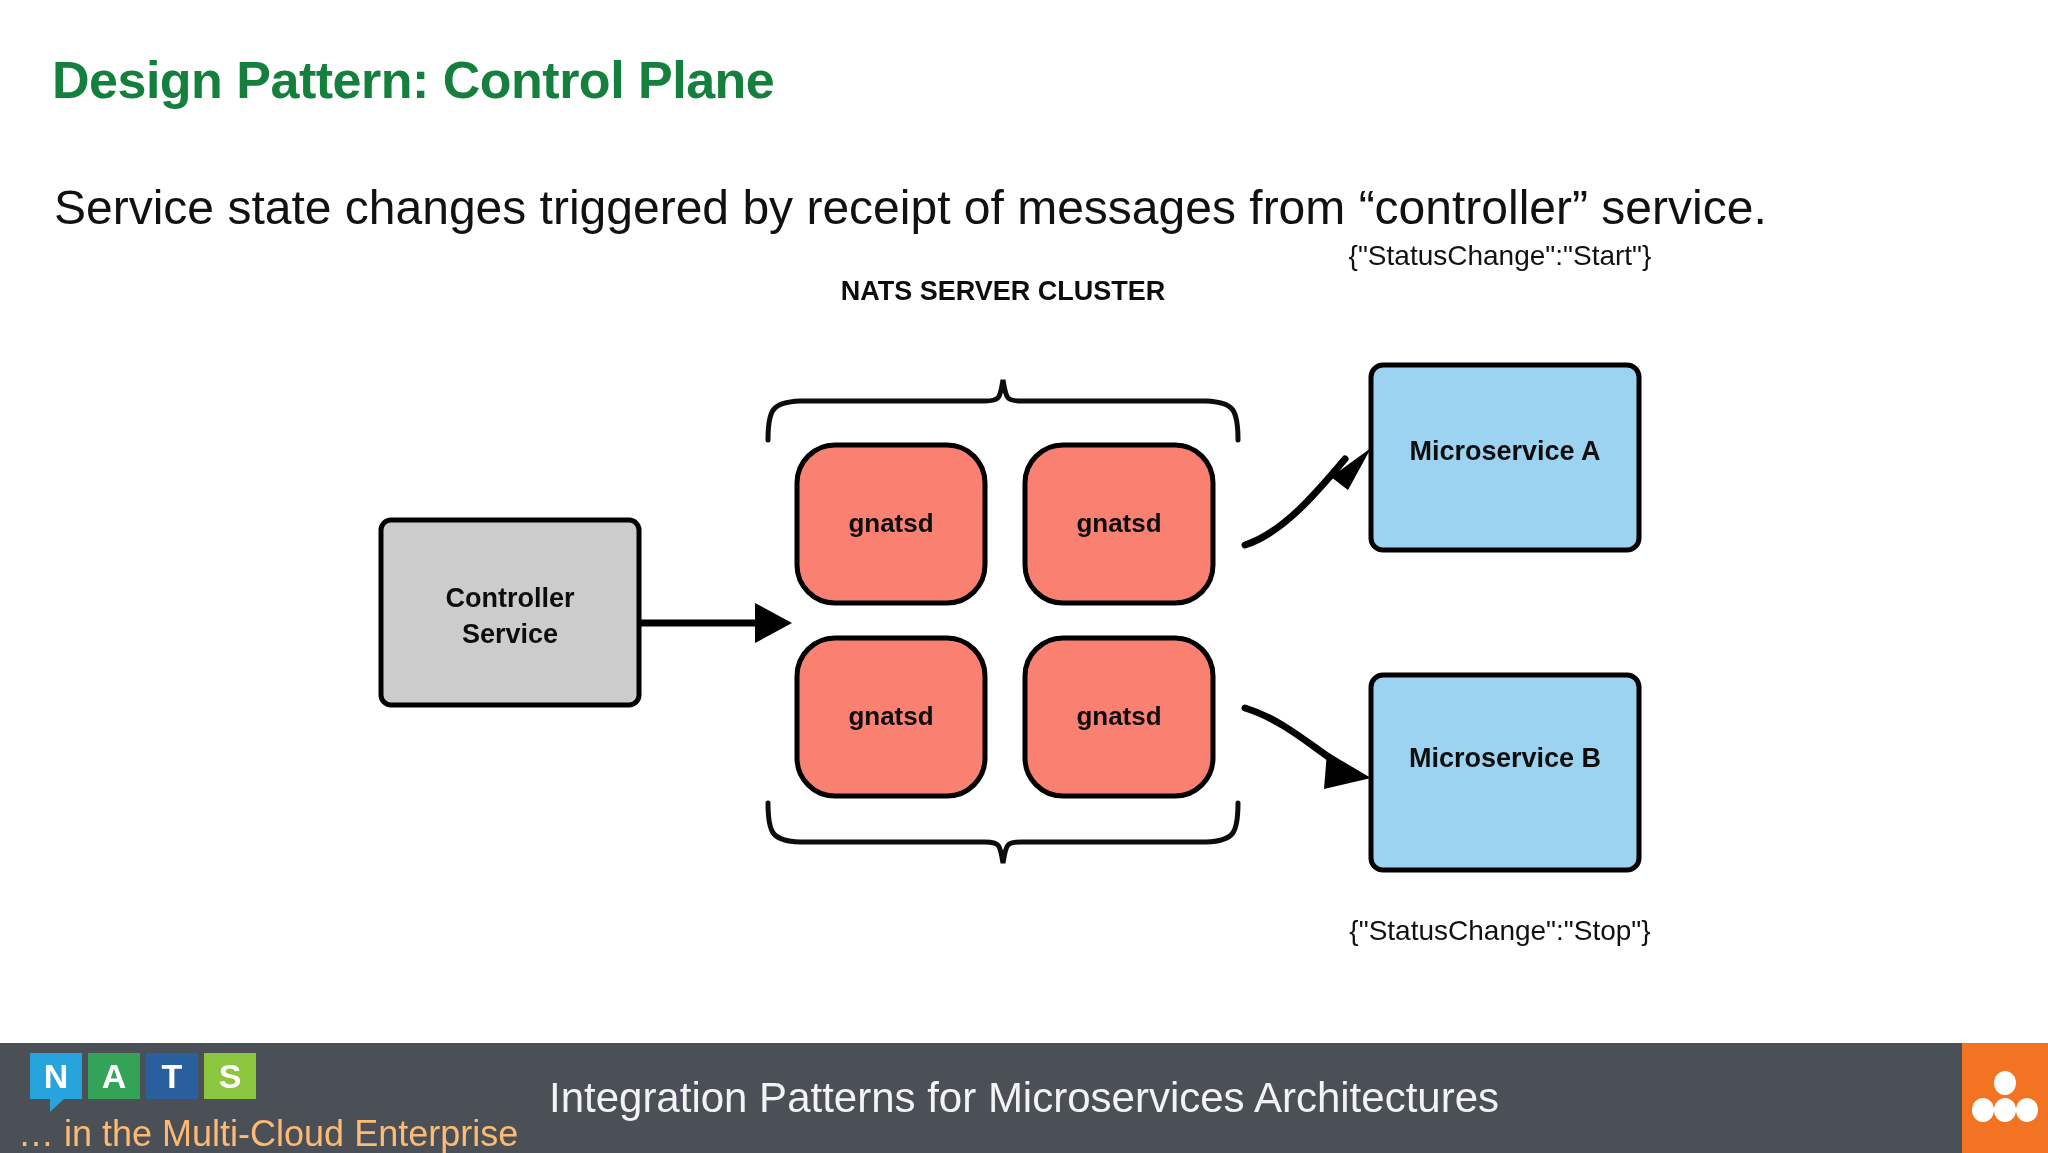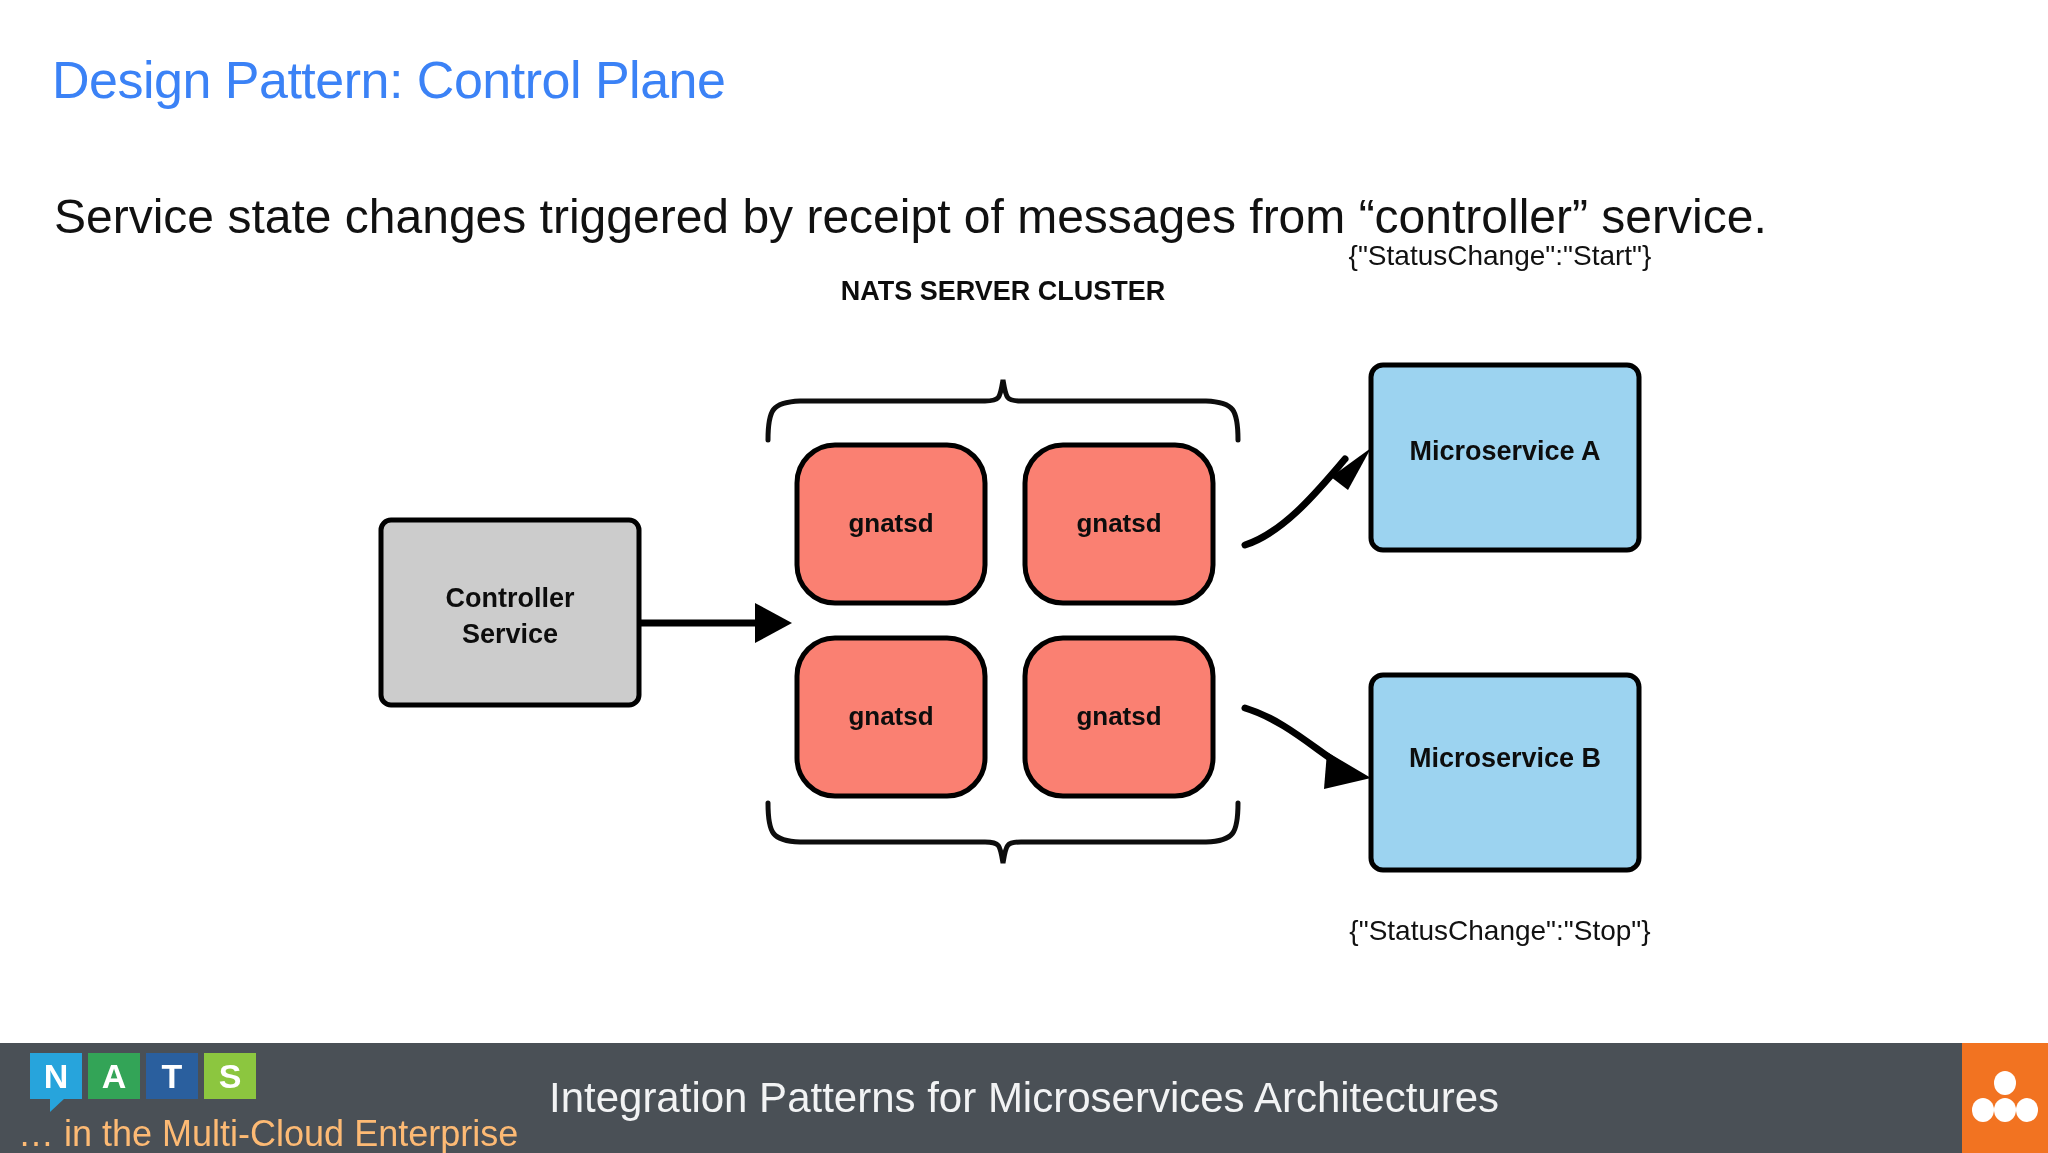--- a/index.html
+++ b/index.html
@@ -22,35 +22,34 @@
     width: 2048px;
     height: 1043px;
     background: #ffffff;
   }
 
   #slide-title {
     position: absolute;
     left: 52px;
     top: 50px;
     font-size: 52px;
-    font-weight: normal;
-    color: #3b82f6;
+    font-weight: bold;
+    color: #15803d;
     letter-spacing: -0.5px;
     white-space: nowrap;
   }
 
   #slide-subtitle {
     position: absolute;
     left: 54px;
     top: 180px;
     font-size: 48px;
     font-weight: normal;
     color: #111111;
     white-space: nowrap;
-    margin-top: 9px;
   }
 
   
   #diagram {
     position: absolute;
     left: 0;
     top: 240px;
     width: 2048px;
     height: 760px;
   }

